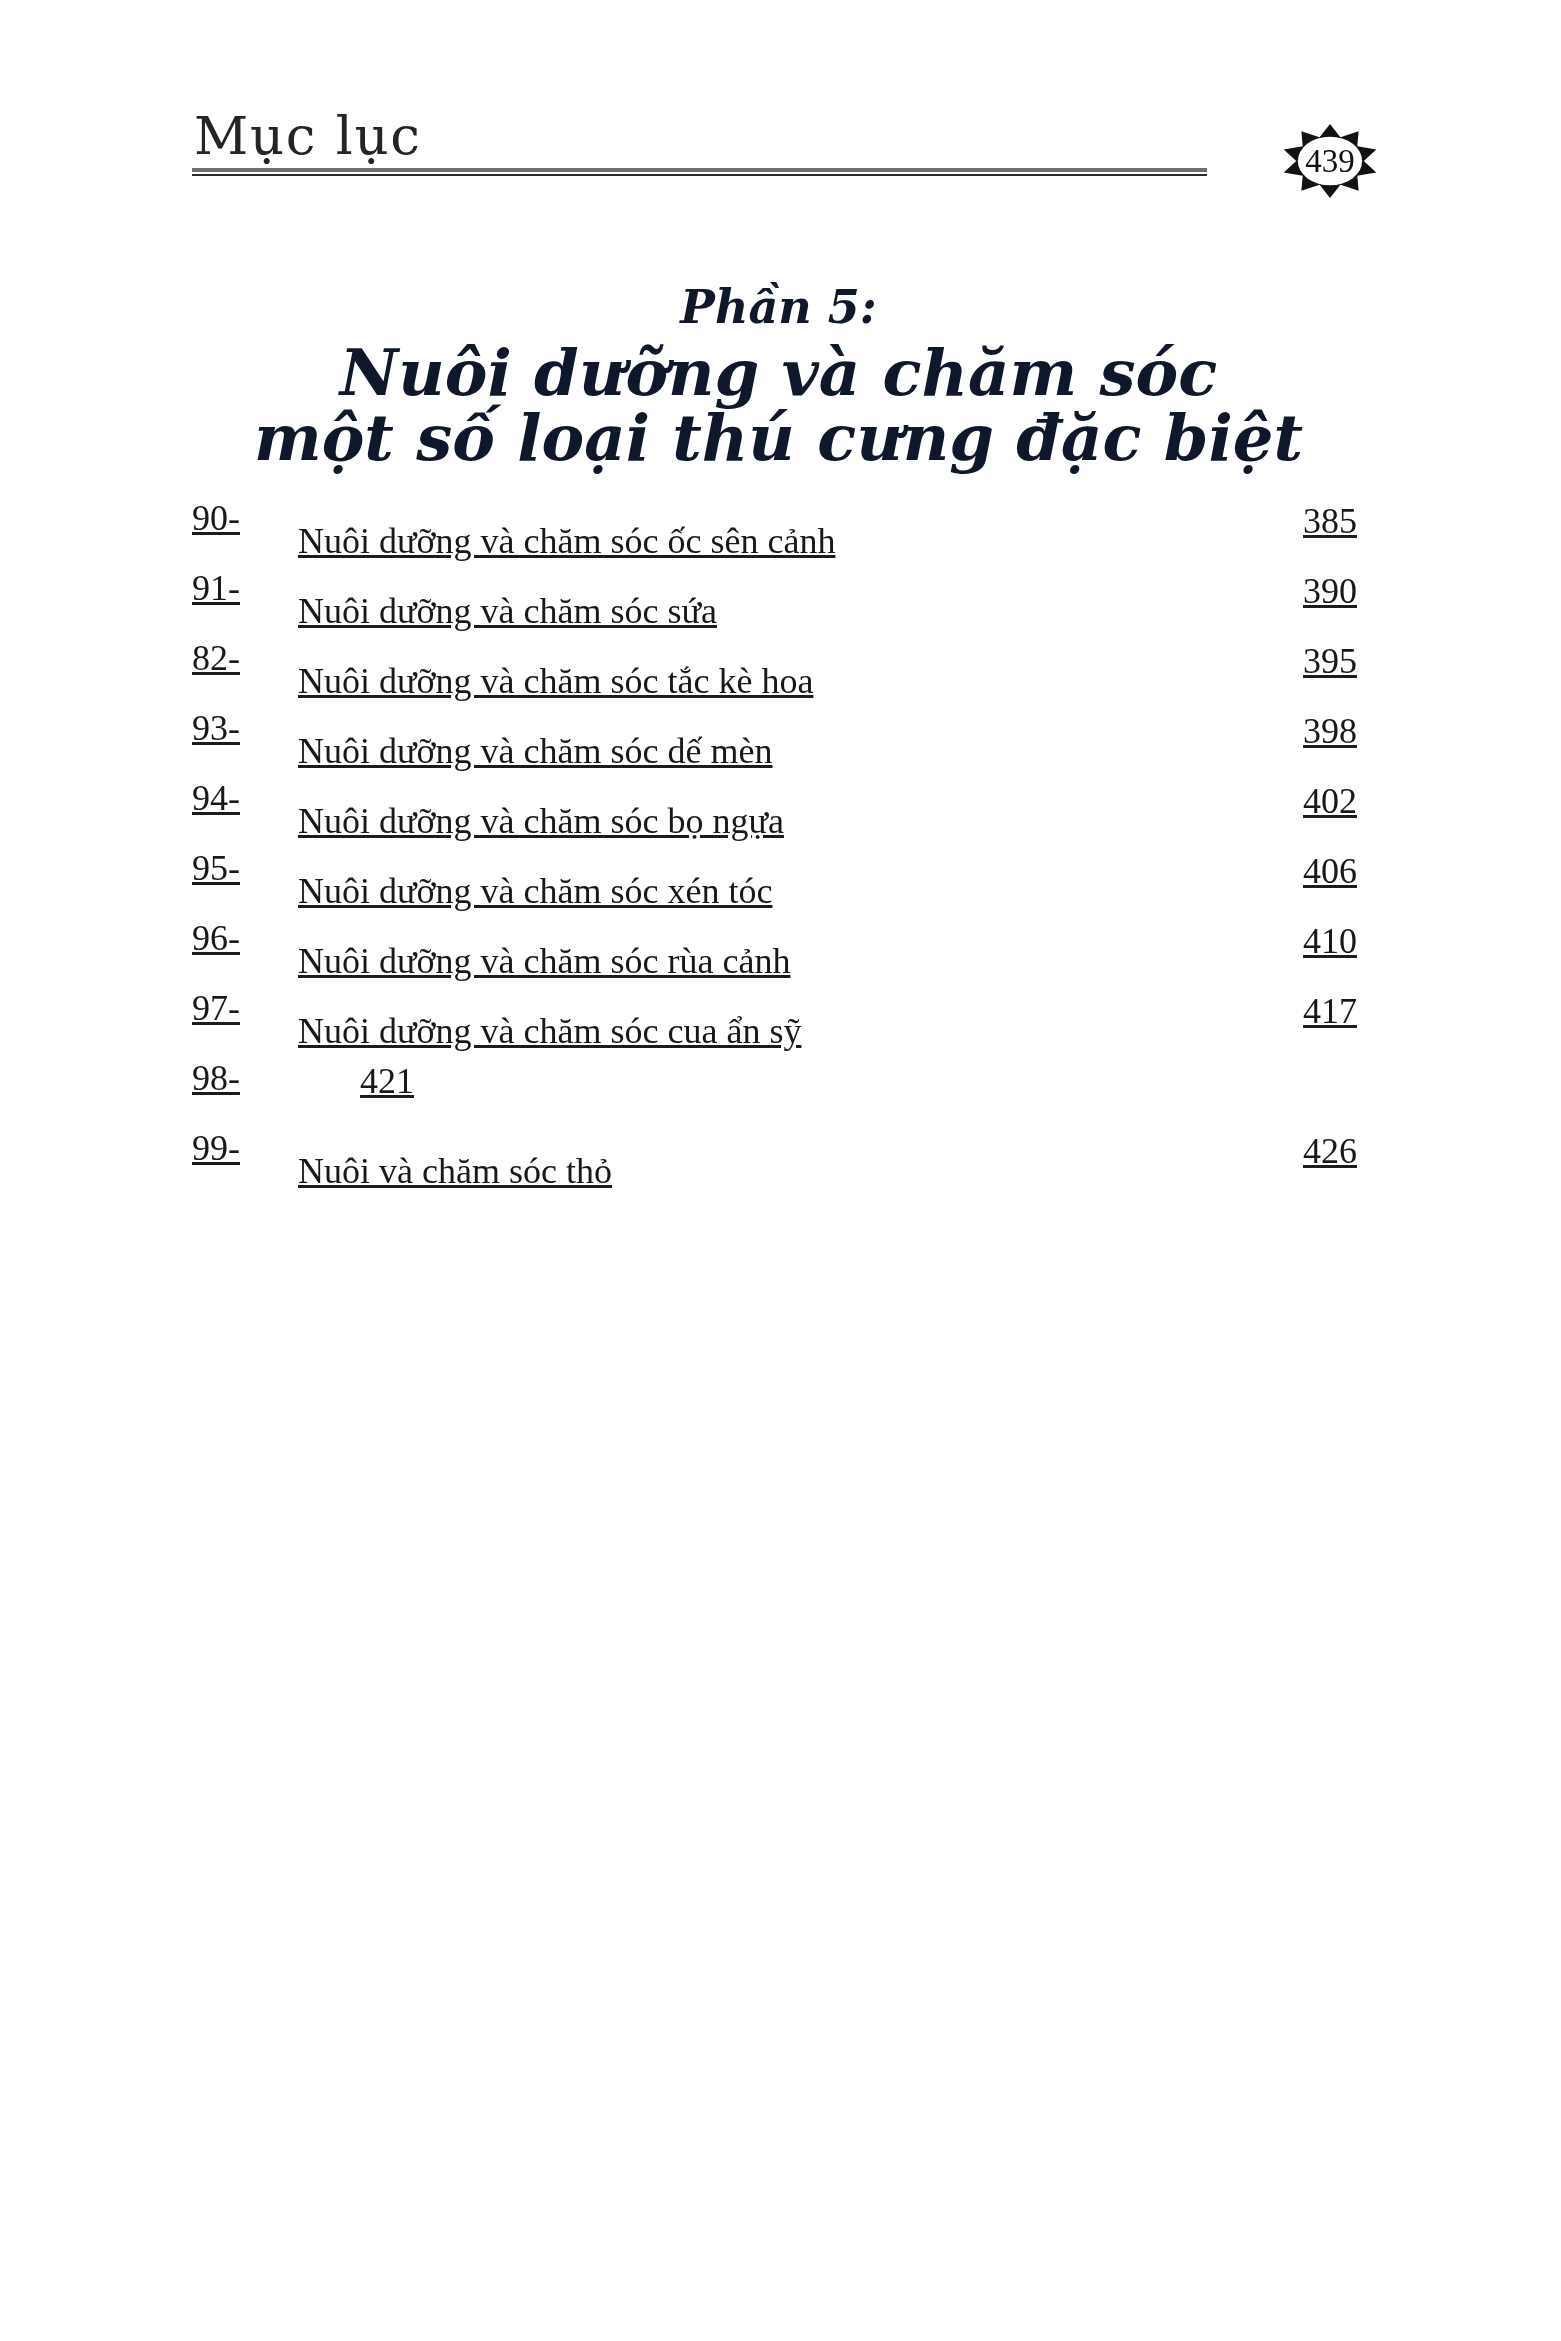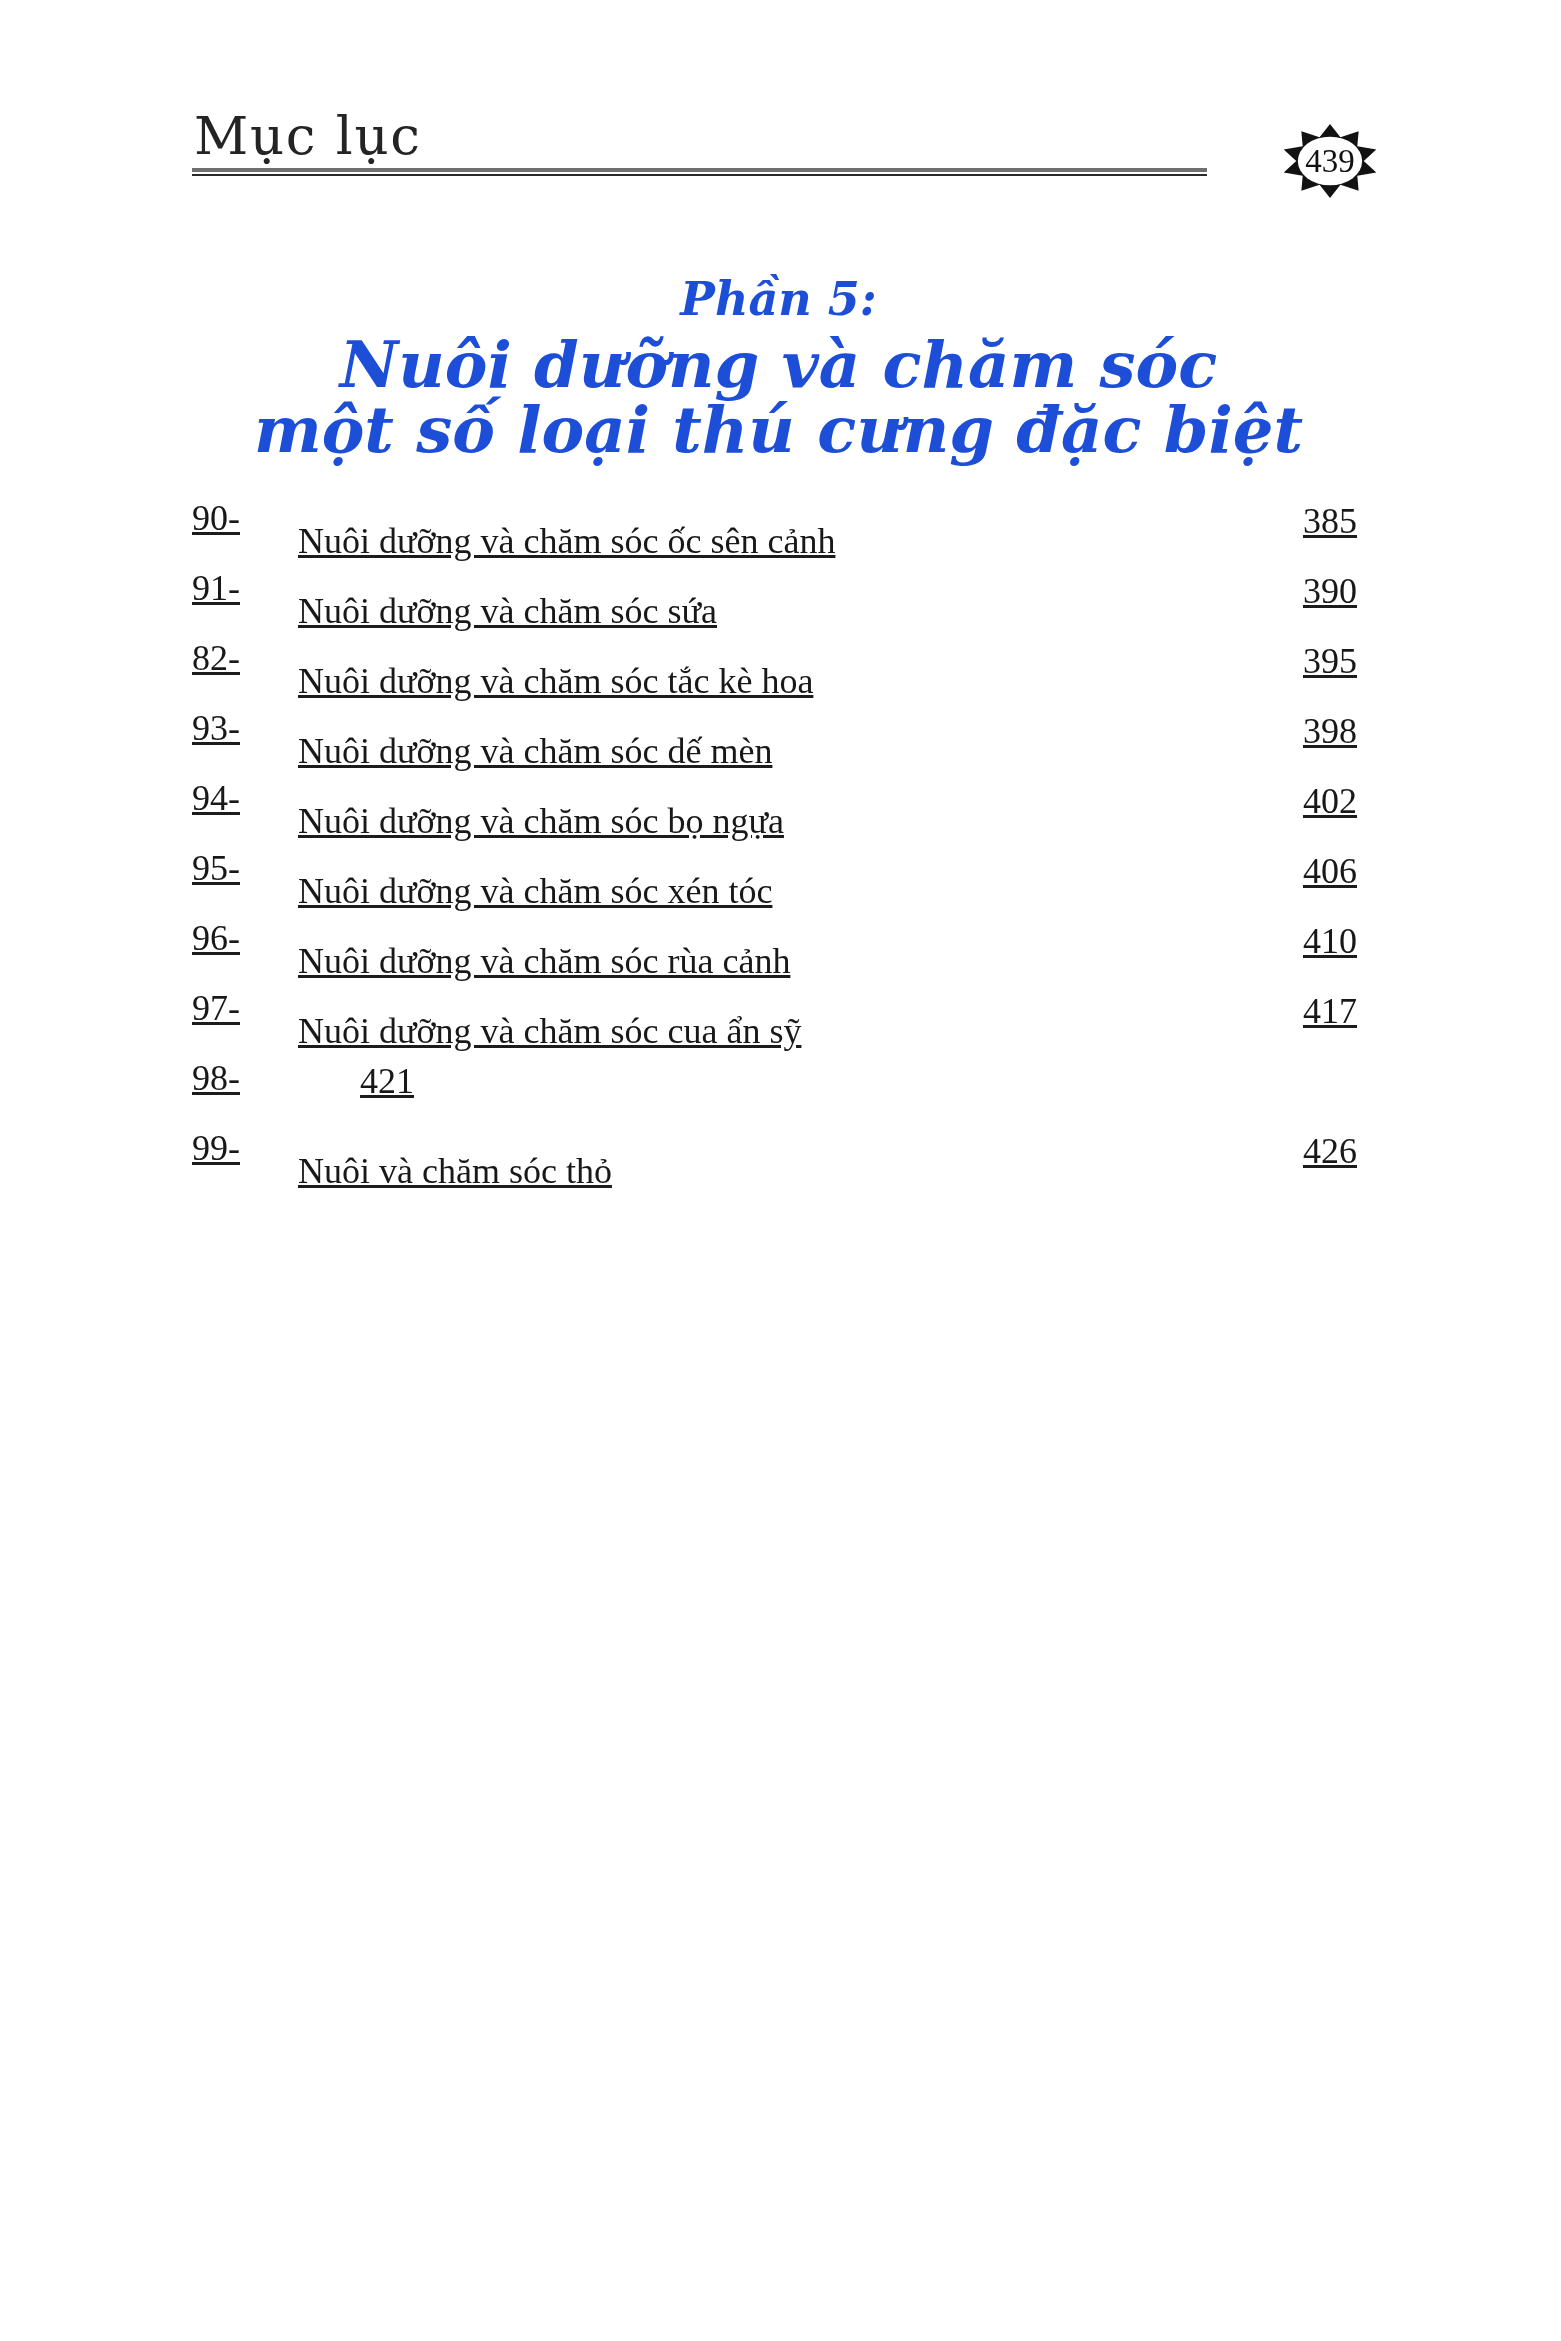--- a/index.html
+++ b/index.html
@@ -58,27 +58,27 @@
   .page-badge svg { display: block; width: 100%; height: 100%; }
   .page-badge text {
     font-family: "Liberation Serif", serif;
     font-size: 42px;
   }
 
   
   .section-title {
     position: absolute;
     left: 194px;
-    top: 266px;
+    top: 274px;
     width: 1169px;
     text-align: center;
     font-family: "DejaVu Serif", serif;
     font-style: italic;
     font-weight: bold;
-    color: #1d4ed8;
+    color: #0f172a;
   }
   .section-title .line1 {
     font-size: 46px;
     line-height: 66px;
   }
   .section-title .line2, .section-title .line3 {
     font-size: 64px;
     line-height: 65px;
   }
 

